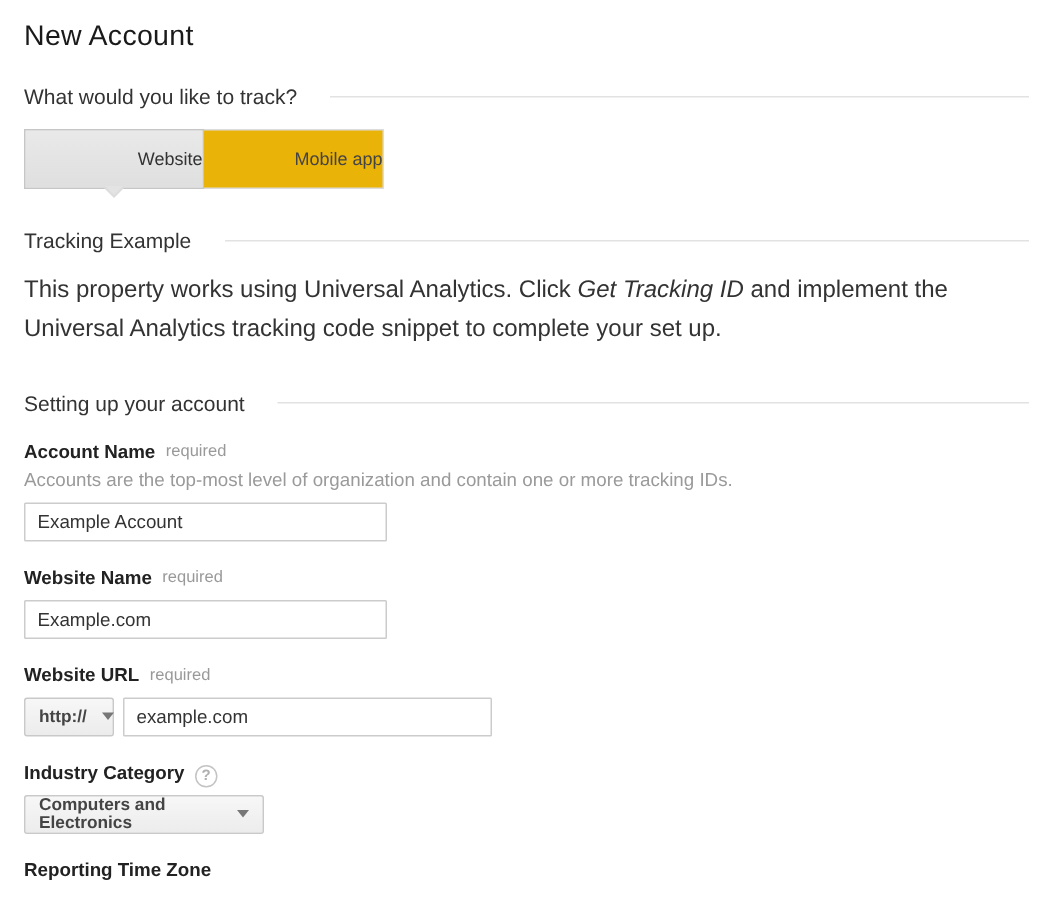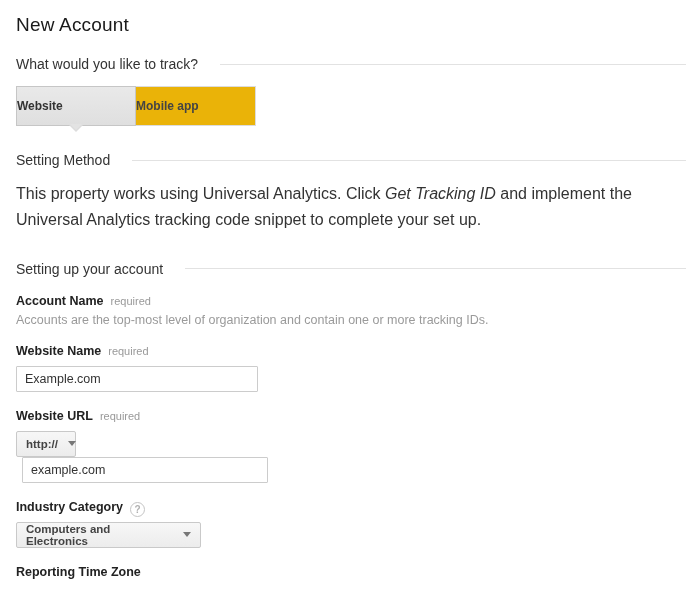--- a/index.html
+++ b/index.html
@@ -38,22 +38,22 @@
 
   .mt-track { margin-top: 20px; }
   .mt-method { margin-top: 26px; }
   .mt-account { margin-top: 27px; }
   .mt-property { margin-top: 28px; }
 
   
   .tabs { display: flex; margin-top: 14px; }
   .tab {
     width: 120px; height: 40px;
-    display: flex; align-items: center; justify-content: flex-start;
-    font-size: 12px; font-weight: bold; color: #333;
+    display: flex; align-items: center; justify-content: flex-end;
+    font-size: 12px; font-weight: normal; color: #333;
     cursor: pointer;
     position: relative;
   }
   .tab.selected {
     background: linear-gradient(#e9e9e9, #dfdfdf);
     border: 1px solid #c6c6c6;
     z-index: 2;
   }
   .tab.unselected {
     background: #eab308;
@@ -121,21 +121,21 @@
     border-radius: 1px;
     padding: 0 8px;
     font-family: "Liberation Sans", sans-serif;
     font-size: 12.5px;
     color: #333;
     background: #fff;
     outline: none;
   }
 
   
-  .url-row { display: flex; margin-top: 8px; align-items: flex-start; flex-direction: column; }
+  .url-row { display: flex; margin-top: 8px; align-items: center; }
   .url-row .text-input { margin-top: 0; width: 246px; margin-left: 6px; }
 
   
   .dropdown {
     height: 26px;
     display: inline-flex;
     align-items: center;
     justify-content: space-between;
     background: linear-gradient(#f7f7f7, #ececec);
     border: 1px solid #c9c9c9;
@@ -147,21 +147,21 @@
     cursor: pointer;
   }
   .caret {
     width: 0; height: 0;
     border-left: 4px solid transparent;
     border-right: 4px solid transparent;
     border-top: 5px solid #777;
     margin-left: 10px;
   }
   .dd-protocol { width: 60px; }
-  .dd-industry { width: 185px; margin-top: 7px; }
+  .dd-industry { width: 160px; margin-top: 7px; }
 
   
   .help-icon {
     display: inline-flex;
     align-items: center;
     justify-content: center;
     width: 15px; height: 15px;
     border: 1px solid #c4c4c4;
     border-radius: 50%;
     color: #b0b0b0;
@@ -191,37 +191,38 @@
       <span>Website</span>
       <span class="tab-pointer"></span>
     </div>
     <div class="tab unselected">
       <span>Mobile app</span>
     </div>
   </div>
 
   
   <div class="section-head mt-method">
-    <span>Setting Method</span>
+    <span>Tracking Example</span>
     <span class="rule"></span>
   </div>
 
   <p class="description"><span>This property works using Universal Analytics. Click </span><i>Get Tracking ID</i><span> and implement the Universal Analytics tracking code snippet to complete your set up.</span></p>
 
   
   <div class="section-head mt-account">
     <span>Setting up your account</span>
     <span class="rule"></span>
   </div>
 
   <div class="field-label-row">
     <span class="field-label">Account Name</span>
     <span class="required">required</span>
   </div>
   <div class="helper-text">Accounts are the top-most level of organization and contain one or more tracking IDs.</div>
+  <input type="text" class="text-input" value="Example Account" style="">
 
   
 
   <div class="field-label-row">
     <span class="field-label">Website Name</span>
     <span class="required">required</span>
   </div>
   <input type="text" class="text-input" value="Example.com" style="">
 
   <div class="field-label-row">

